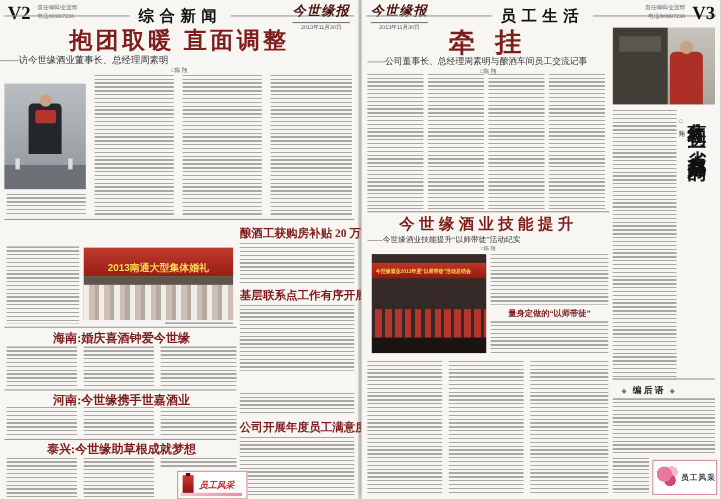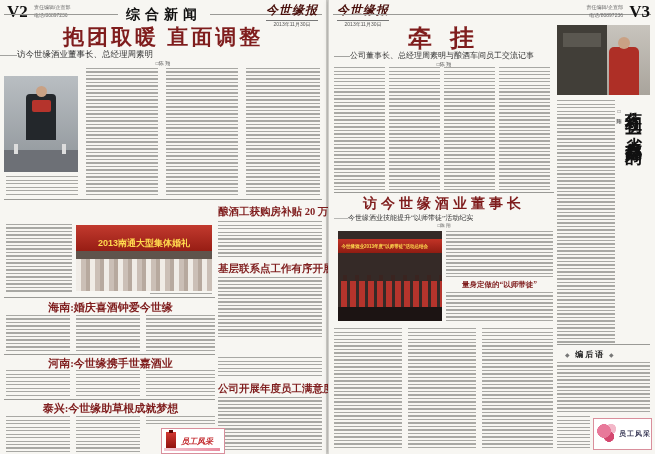--- a/index.html
+++ b/index.html
@@ -116,20 +116,21 @@
     </div>
   </div>
 
   <div class="page" style="left:329px;">
 
     <div class="abs" style="left:8px;top:2px;text-align:center;">
       <div class="masthead">今世缘报</div>
       <div class="mastdate">2013年11月30日</div>
     </div>
     <div class="abs rule" style="left:4px;right:4px;top:14px;"></div>
+    <div class="abs sectiontitle" style="left:118px;top:6px;width:92px;">员工生活</div>
     <div class="abs edition" style="left:250px;top:4px;text-align:right;width:44px;">
       <div>责任编辑/企宣部</div>
       <div>电话/80897236</div>
     </div>
     <div class="abs pageno" style="right:5px;top:2px;">V3</div>
 
     <div class="abs hl" style="left:5px;width:220px;top:22px;font-size:24px;letter-spacing:6px;">牵  挂</div>
     <div class="abs sub" style="left:5px;width:220px;top:50px;font-size:8px;">——公司董事长、总经理周素明与酿酒车间员工交流记事</div>
     <div class="abs byline" style="left:5px;width:220px;top:61px;font-size:5px;">□陈 翔</div>
 
@@ -153,21 +154,21 @@
     <div class="abs note" style="left:236px;top:349px;">编后语</div>
     <div class="abs tx" style="left:228px;top:362px;width:93px;height:50px;"></div>
     <div class="abs tx" style="left:228px;top:416px;width:33px;height:32px;"></div>
 
     <div class="abs" style="left:264px;top:418px;width:57px;height:30px;background:#fff;border:1px solid #d98f9c;">
       <div class="abs" style="left:3px;top:4px;width:20px;height:20px;background:radial-gradient(circle at 35% 40%,#e8799a 0 38%,rgba(0,0,0,0) 40%),radial-gradient(circle at 60% 68%,#d4476f 0 28%,rgba(0,0,0,0) 30%),radial-gradient(circle at 70% 30%,#f3b8c9 0 25%,rgba(0,0,0,0) 27%);"></div>
       <div class="abs logotext" style="left:25px;top:10px;">员工风采</div>
     </div>
 
     <div class="abs rule" style="left:5px;top:192px;width:220px;"></div>
-    <div class="abs hl" style="left:5px;width:220px;top:195px;font-size:14px;letter-spacing:4px;">访今世缘酒业董事长</div>
+    <div class="abs hl" style="left:5px;width:220px;top:195px;font-size:14px;letter-spacing:4px;">今世缘酒业技能提升</div>
     <div class="abs sub" style="left:5px;width:220px;top:213px;font-size:7px;">——今世缘酒业技能提升“以师带徒”活动纪实</div>
     <div class="abs byline" style="left:5px;width:220px;top:223px;font-size:4.5px;">□陈 翔</div>
 
     <div class="abs photo" style="left:9px;top:231px;width:104px;height:90px;background:#352a27;">
       <div class="abs" style="left:0;top:8px;width:104px;height:14px;background:linear-gradient(#c23326,#8f1c12);">
         <div class="bannertext" style="font-size:5px;width:104px;margin-top:4px;transform:scaleX(.9);transform-origin:left;">今世缘酒业2013年度“以师带徒”活动总结会</div>
       </div>
       <div class="abs" style="left:0;top:50px;width:104px;height:26px;background:repeating-linear-gradient(90deg,rgba(0,0,0,0) 0 3px,#b5342c 3px 9px);"></div>
       <div class="abs" style="left:0;top:44px;width:104px;height:6px;background:repeating-linear-gradient(90deg,rgba(0,0,0,0) 0 5px,#3a2420 5px 9px,rgba(0,0,0,0) 9px 12px);"></div>
       <div class="abs" style="left:0;bottom:0;width:104px;height:14px;background:#1c1413;"></div>

